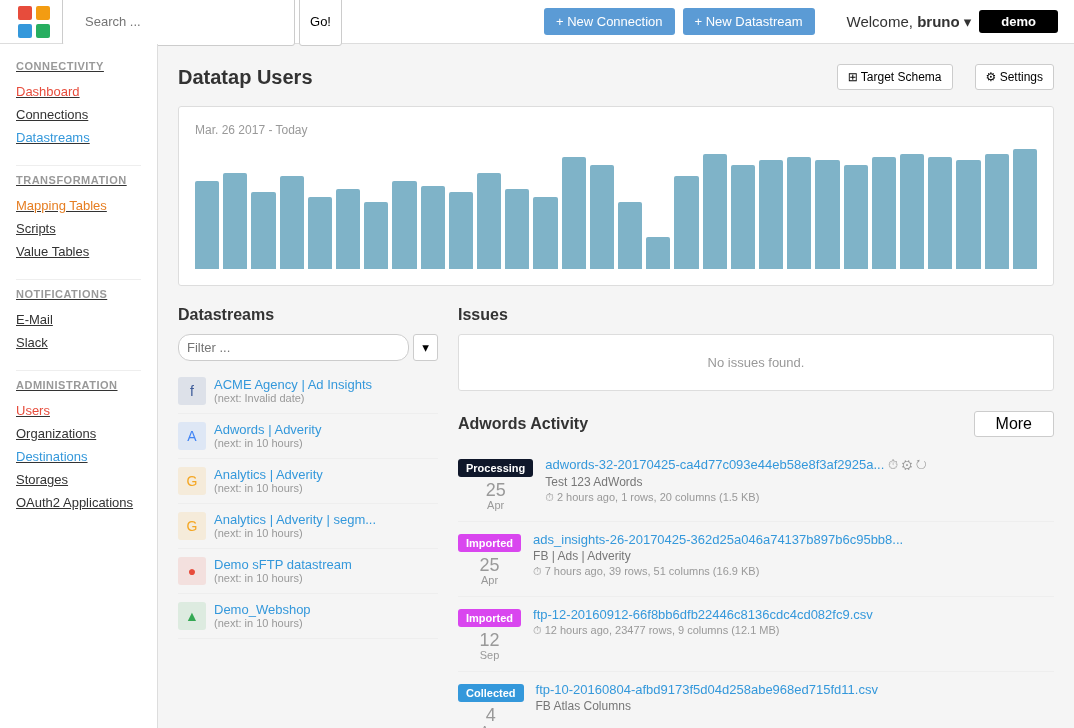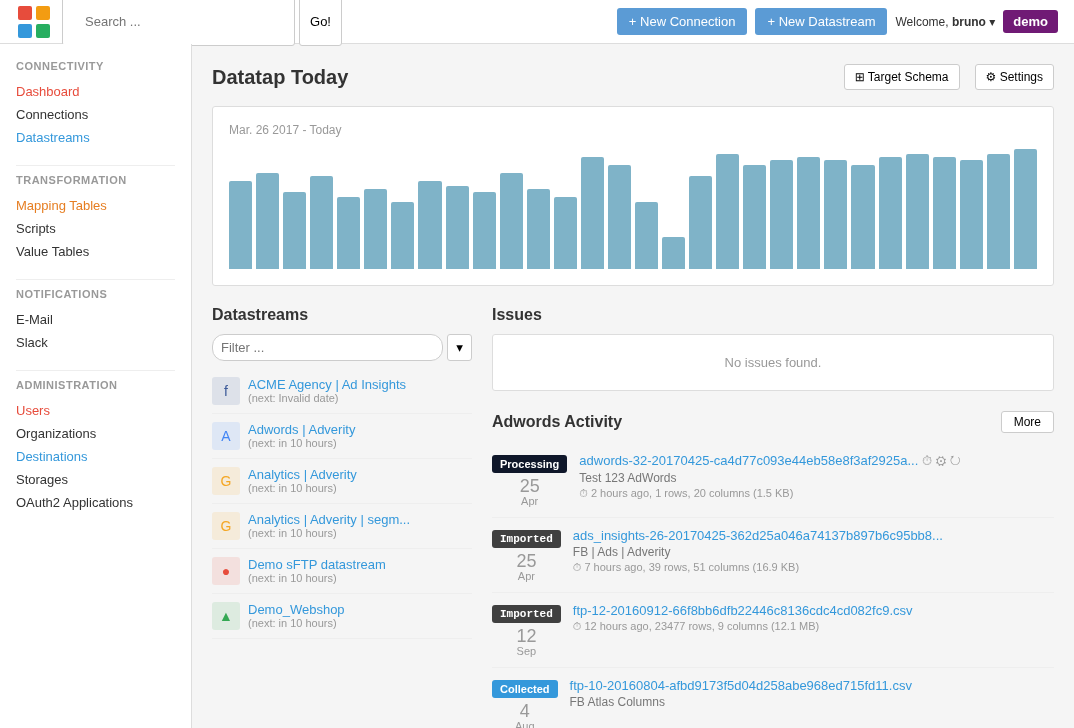--- a/index.html
+++ b/index.html
@@ -7,42 +7,42 @@
 
     
     .header { display: flex; align-items: center; background: #fff; border-bottom: 1px solid #ddd; padding: 0 16px; height: 44px; gap: 10px; }
     .logo { width: 36px; height: 36px; flex-shrink: 0; }
     .search-form { display: flex; gap: 4px; flex: 1; max-width: 280px; }
     .search-input { border: 1px solid #ccc; border-radius: 3px; padding: 4px 22px; font-size: 13px; width: 100%; }
     .search-btn { background: #fff; border: 1px solid #ccc; border-radius: 3px; padding: 16px 10px; cursor: pointer; font-size: 13px; }
     .header-right { margin-left: auto; display: flex; align-items: center; gap: 8px; }
     .btn-new-connection { background: #5b9bd5; color: #fff; border: none; border-radius: 3px; padding: 6px 12px; cursor: pointer; font-size: 13px; }
     .btn-new-datastream { background: #5b9bd5; color: #fff; border: none; border-radius: 3px; padding: 6px 12px; cursor: pointer; font-size: 13px; }
-    .welcome-text { font-size: 12px; }
+    .welcome-text { font-size: 15px; margin-left: 24px; }
     .welcome-text strong { font-weight: 600; }
-    .demo-badge { background: #701a75; color: #fff; border-radius: 3px; padding: 4px 10px; font-size: 13px; font-weight: 600; }
+    .demo-badge { background: #000000; color: #fff; border-radius: 3px; padding: 4px 22px; font-size: 13px; font-weight: 600; }
 
     
     .layout { display: flex; height: calc(100vh - 44px); }
 
     
-    .sidebar { width: 192px; background: #fff; border-right: 1px solid #ddd; padding: 16px 0; overflow-y: auto; flex-shrink: 0; }
+    .sidebar { width: 158px; background: #fff; border-right: 1px solid #ddd; padding: 16px 0; overflow-y: auto; flex-shrink: 0; text-decoration: underline; }
     .sidebar-section { margin-bottom: 16px; padding: 0 16px; }
     .sidebar-section-title { font-size: 11px; font-weight: 700; color: #999; letter-spacing: 0.5px; text-transform: uppercase; margin-bottom: 8px; }
     .sidebar-item { display: block; padding: 4px 0; font-size: 13px; color: #333; text-decoration: none; cursor: pointer; }
     .sidebar-item.active { color: #e74c3c; }
     .sidebar-item.orange { color: #e67e22; }
     .sidebar-item.blue { color: #3498db; }
     .sidebar-divider { border: none; border-top: 1px solid #eee; margin: 8px 16px; }
 
     
     .main { flex: 1; overflow-y: auto; padding: 20px; }
     .main-header { display: flex; align-items: center; justify-content: space-between; margin-bottom: 16px; }
     .page-title { font-size: 20px; font-weight: 600; }
-    .main-header-btns { display: flex; gap: 15px; }
+    .main-header-btns { display: flex; gap: 22px; }
     .btn-target-schema { background: #fff; border: 1px solid #ccc; border-radius: 3px; padding: 5px 10px; font-size: 12px; cursor: pointer; }
     .btn-settings { background: #fff; border: 1px solid #ccc; border-radius: 3px; padding: 5px 10px; font-size: 12px; cursor: pointer; }
 
     
     .chart-container { background: #fff; border: 1px solid #ddd; border-radius: 3px; padding: 16px; margin-bottom: 20px; }
     .chart-label { font-size: 12px; color: #999; margin-bottom: 12px; }
     .chart-bars { display: flex; align-items: flex-end; height: 120px; gap: 4px; }
     .chart-bar { background: #7fb3c8; border-radius: 2px 2px 0 0; flex: 1; }
 
     
@@ -60,26 +60,26 @@
     .datastream-info { flex: 1; }
     .datastream-name { color: #3498db; font-size: 13px; font-weight: 500; }
     .datastream-sub { color: #999; font-size: 11px; }
 
     
     .right-panel { flex: 1; }
     .issues-box { background: #fff; border: 1px solid #ddd; border-radius: 3px; padding: 20px; text-align: center; color: #999; font-size: 13px; margin-bottom: 20px; }
 
     .activity-header { display: flex; align-items: center; justify-content: space-between; margin-bottom: 10px; }
     .activity-title { font-size: 16px; font-weight: 600; }
-    .btn-more { background: #fff; border: 1px solid #ccc; border-radius: 3px; padding: 3px 12px; font-size: 12px; cursor: pointer; }
+    .btn-more { background: #fff; border: 1px solid #ccc; border-radius: 3px; padding: 3px 21px; font-size: 16px; cursor: pointer; }
 
     .activity-item { display: flex; gap: 12px; padding: 10px 0; border-bottom: 1px solid #eee; align-items: flex-start; }
     .activity-badge { border-radius: 3px; padding: 3px 8px; font-size: 11px; font-weight: 600; color: #fff; white-space: nowrap; flex-shrink: 0; margin-top: 2px; }
     .badge-processing { background: #0f172a; }
-    .badge-imported { background: #404040; font-family: Liberation Mono, monospace; }
+    .badge-imported { background: #d946ef; }
     .badge-collected { background: #3498db; }
     .activity-date { font-size: 11px; color: #999; text-align: center; min-width: 36px; flex-shrink: 0; }
     .activity-date .day { font-size: 18px; font-weight: 300; line-height: 1; }
     .activity-date .month { font-size: 11px; }
     .activity-content { flex: 1; }
     .activity-link { color: #3498db; font-size: 13px; text-decoration: none; display: block; margin-bottom: 2px; }
     .activity-meta { color: #777; font-size: 12px; margin-bottom: 2px; }
     .activity-detail { color: #999; font-size: 11px; }
   </style>
 </head>
@@ -138,21 +138,21 @@
       <a class="sidebar-item active">Users</a>
       <a class="sidebar-item">Organizations</a>
       <a class="sidebar-item blue">Destinations</a>
       <a class="sidebar-item">Storages</a>
       <a class="sidebar-item">OAuth2 Applications</a>
     </div>
   </nav>
 
   <main class="main">
     <div class="main-header">
-      <h1 class="page-title">Datatap Today</h1>
+      <h1 class="page-title">Datatap Users</h1>
       <div class="main-header-btns">
         <button class="btn-target-schema">⊞ Target Schema</button>
         <button class="btn-settings">⚙ Settings</button>
       </div>
     </div>
 
     <div class="chart-container">
       <div class="chart-label">Mar. 26 2017 - Today</div>
       <div class="chart-bars" id="chart-bars-container">
           <div class="chart-bar" style="height: 73.3333%;"></div>

